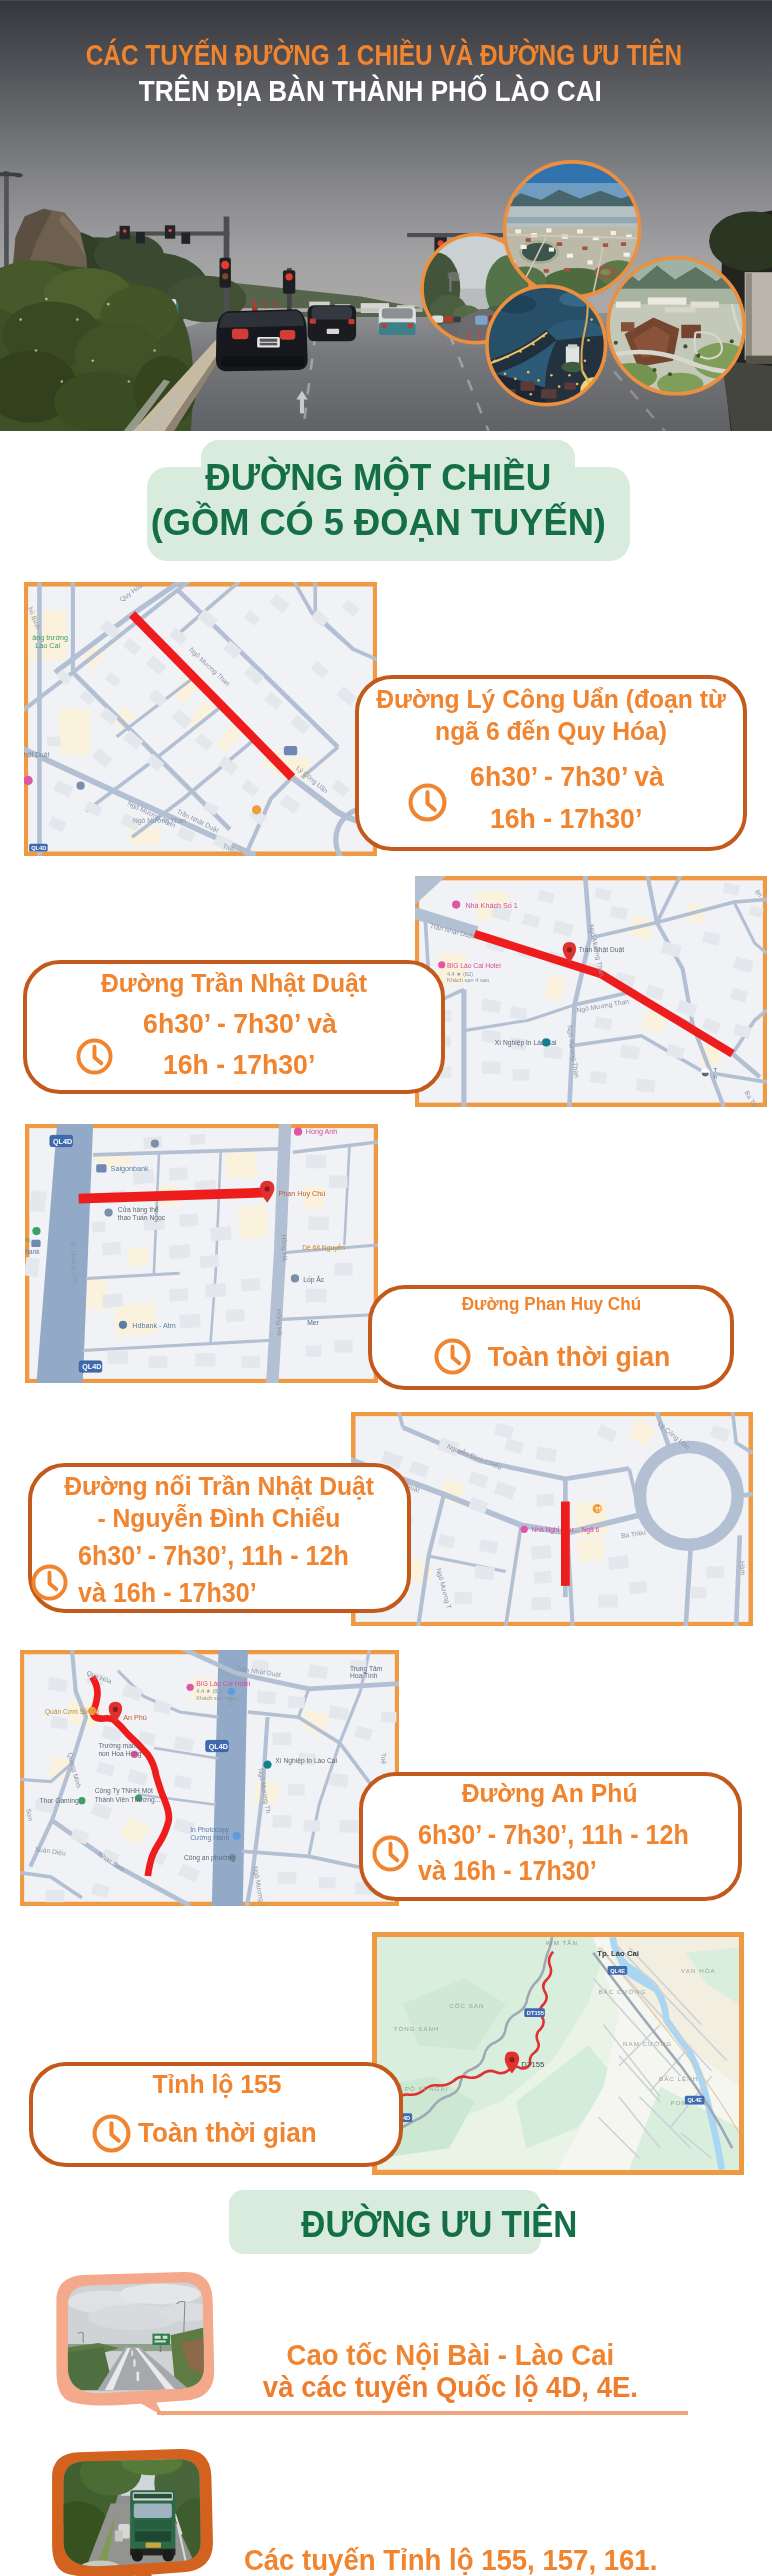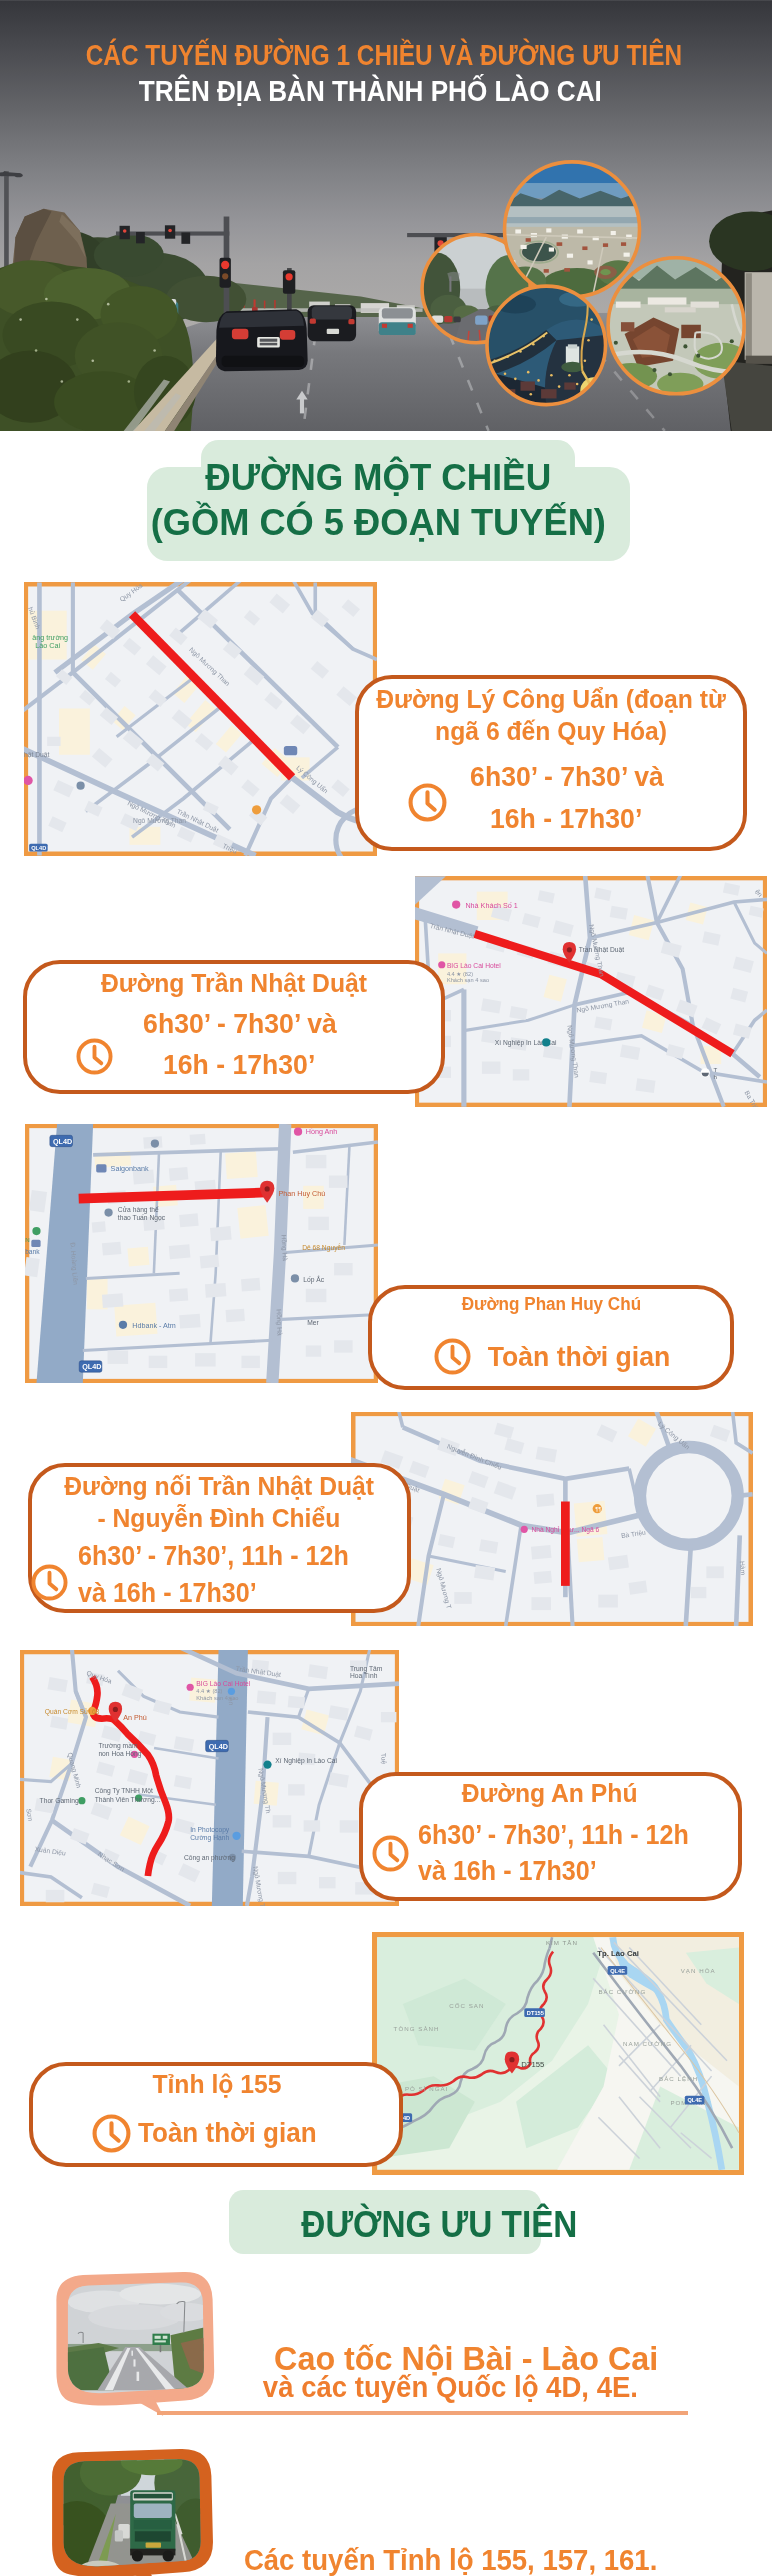--- a/index.html
+++ b/index.html
@@ -965,21 +965,21 @@
         <rect x="199" y="126" width="12" height="6" fill="#cfe3d2"></rect>
         <rect x="215" y="126" width="9" height="6" fill="#cfe3d2"></rect>
         <rect x="199" y="135" width="22" height="4" fill="#cfe3d2"></rect>
 <rect x="209" y="144" width="3" height="14" fill="#777"></rect>
 <path d="M258 60 L256 120" stroke="#85888b" stroke-width="2" fill="none"></path>
         <path d="M258 60 Q247 58 242 64" stroke="#85888b" stroke-width="2" fill="none"></path>
 <path d="M60 120 L60 140 M60 120 Q53 118 50 122" stroke="#85888b" stroke-width="2" fill="none"></path>
 </g>
 </svg>
 
-<div class="abs otxt" style="left:222px;top:2339px;width:489px;font-size:34px;"><span class="sqz">Cao tốc Nội Bài - Lào Cai</span></div>
+<div class="abs otxt" style="left:206px;top:2339px;width:489px;font-size:29px;"><span class="sqz">Cao tốc Nội Bài - Lào Cai</span></div>
 <div class="abs otxt" style="left:206px;top:2371px;width:489px;font-size:29px;color:#ef7d2e;"><span class="sqz">và các tuyến Quốc lộ 4D, 4E.</span></div>
 
 <div class="abs" style="left:157px;top:2411px;width:531px;height:3.6px;background:#f2a478;"></div>
 
 <svg class="abs" style="left:49px;top:2447px;" width="167" height="149" viewBox="0 0 325 290">
 <defs>
         <clipPath id="bp2">
           <path d="M28 68 Q28 30 66 28 L252 24 Q292 24 293 60 L295 182 Q296 220 257 222 L95 232 Q30 234 28 186 Z"></path>
         </clipPath>
       </defs>

